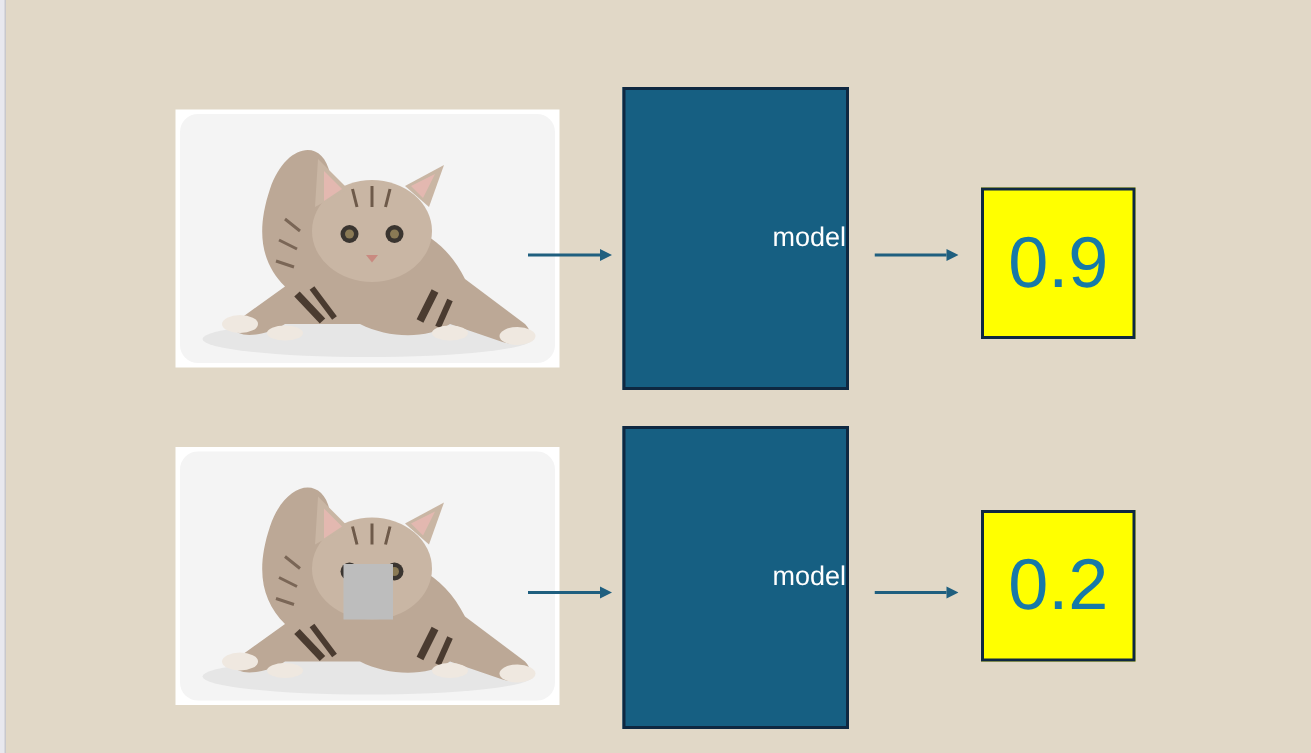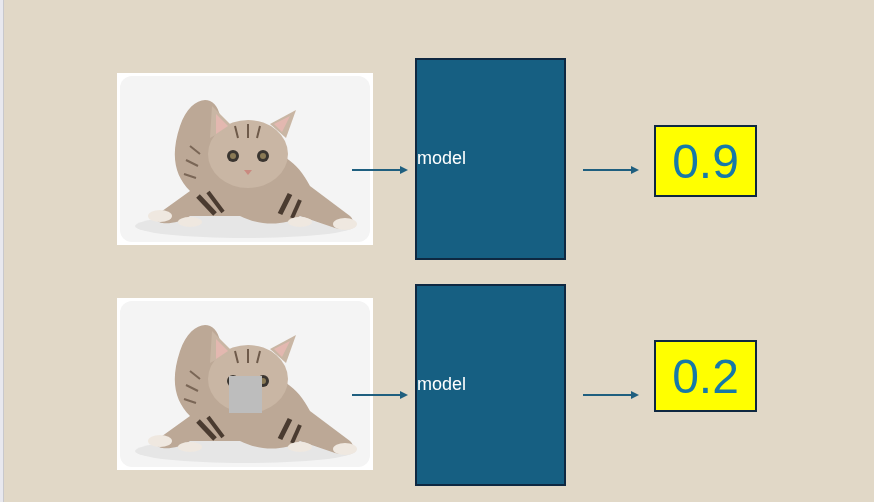--- a/index.html
+++ b/index.html
@@ -12,26 +12,26 @@
     .img-frame {
       position: absolute; width: 256px; height: 172px; background: #FFFFFF; overflow: hidden;
     }
     .img-inner {
       position: absolute; left: 3px; top: 3px; right: 3px; bottom: 3px;
       background: #F4F4F4; border-radius: 12px; overflow: hidden;
     }
     .model-box {
       position: absolute; width: 147px; height: 198px;
       background: #165F82; border: 2px solid #0E2841; box-sizing: border-box;
-      display: flex; align-items: center; justify-content: flex-start;
+      display: flex; align-items: center; justify-content: flex-end;
       color: #FFFFFF; font-size: 18px;
     }
     .model-label { margin-top: -2px; }
     .score-box {
-      position: absolute; width: 103px; height: 72px;
+      position: absolute; width: 103px; height: 101px;
       background: #FFFF00; border: 2px solid #0E2841; box-sizing: border-box;
       display: flex; align-items: center; justify-content: center;
       color: #1679A8; font-size: 48px;
     }
     .arrow { position: absolute; height: 10px; }
     .arrow svg { display: block; }
     .mask { position: absolute; background: #BDBDBD; }
   </style>
 </head>
 <body>

